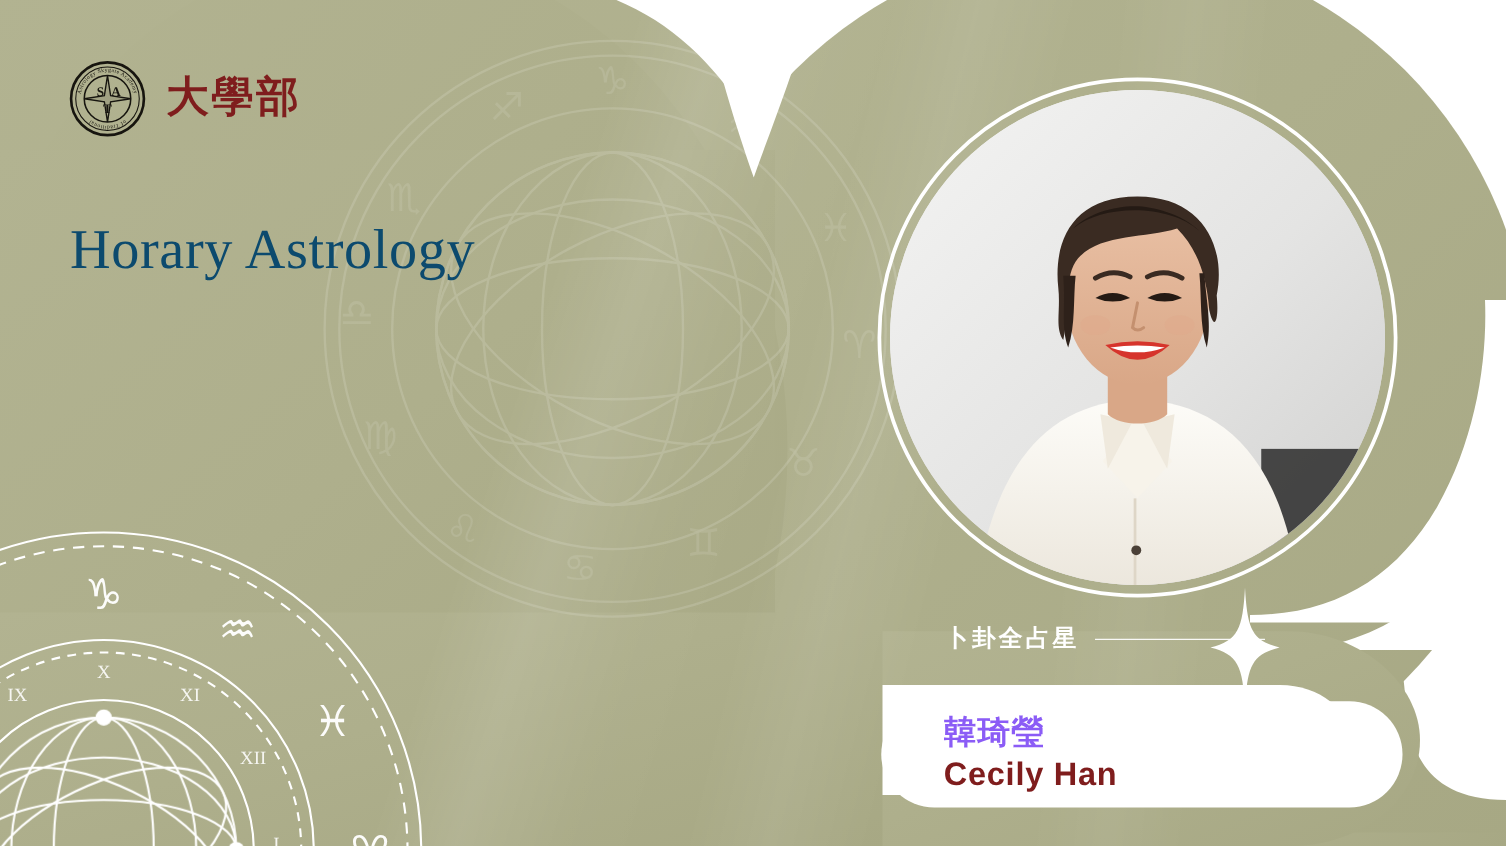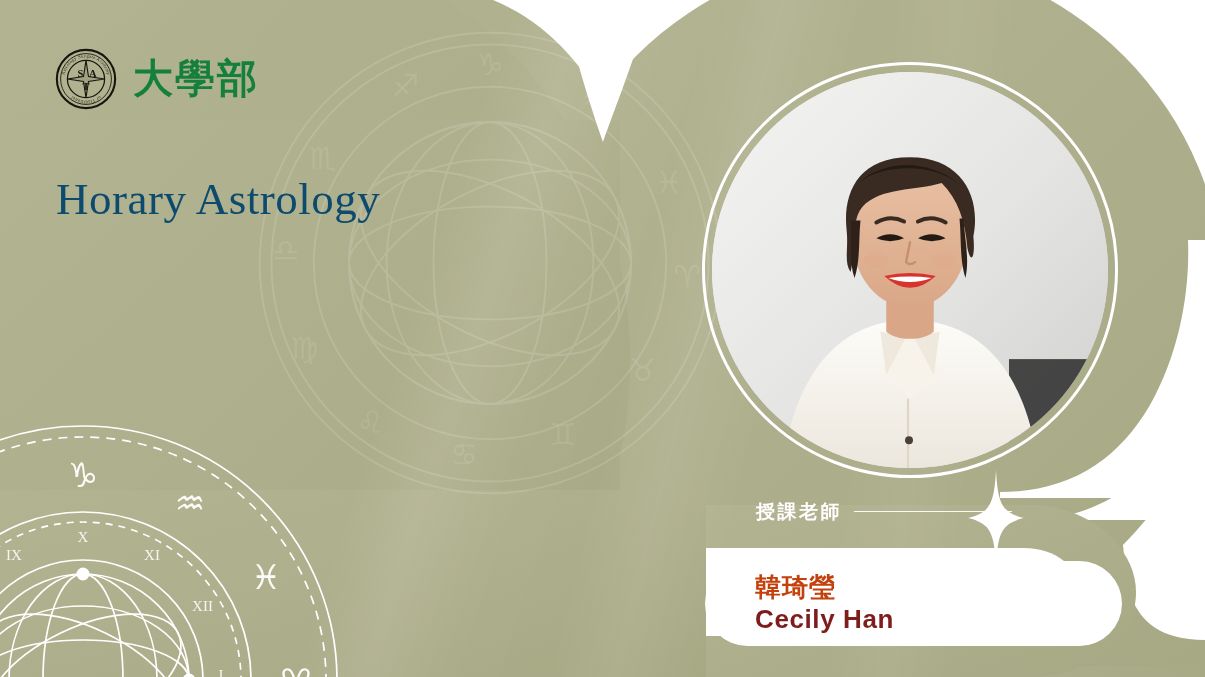--- a/index.html
+++ b/index.html
@@ -23,21 +23,21 @@
       linear-gradient(104deg, rgba(255,255,255,0) 52%, rgba(255,255,255,0.07) 57%, rgba(255,255,255,0) 63%),
       linear-gradient(96deg,  rgba(255,255,255,0) 70%, rgba(255,255,255,0.05) 75%, rgba(255,255,255,0) 80%);
     mix-blend-mode:screen;
   }
 
   
   #header { position:absolute; left:55px; top:48px; display:flex; align-items:center; gap:16px; }
   #seal { width:62px; height:62px; display:block; }
   #dept-label {
     font-family:"Liberation Serif", serif;
-    font-size:40px; font-weight:700; color:#15803d; letter-spacing:2px; line-height:1;
+    font-size:34px; font-weight:700; color:#7f1d1d; letter-spacing:2px; line-height:1;
   }
 
   
   #title-block { position:absolute; left:56px; top:160px; }
   #course-title-zh {
     font-family:"Liberation Serif", serif;
     font-size:72px; font-weight:700; color:#101010;
     letter-spacing:4px; line-height:1.12; white-space:nowrap;
   }
   #course-title-en {
@@ -66,21 +66,21 @@
   #teacher-rule { flex:1; height:1px; background:rgba(255,255,255,0.92); margin-left:12px; margin-right:4px; }
   #sparkle { position:absolute; left:968px; top:470px; width:56px; height:96px; }
 
   
   #name-pill {
     position:absolute; left:705px; top:561px; width:417px; height:85px;
     background:#ffffff; border-radius:48px;
     display:flex; flex-direction:column; justify-content:center;
     padding-left:50px; gap:2px;
   }
-  #name-zh { font-size:26px; font-weight:700; color:#c2410c; letter-spacing:1px; line-height:1.15; }
+  #name-zh { font-size:26px; font-weight:700; color:#8b5cf6; letter-spacing:1px; line-height:1.15;font-family:Liberation Mono, monospace; }
   #name-en { font-size:26px; font-weight:700; color:#7f1d1d; letter-spacing:0.6px; line-height:1.15; }
 
   
   #zodiac-wheel { position:absolute; left:-182px; top:415px; width:530px; height:530px; }
   
   #watermark { position:absolute; left:255px; top:28px; width:470px; height:470px; opacity:0.18; }
 </style>
 </head>
 <body>
 
@@ -266,21 +266,21 @@
         <path d="M174 206 Q 200 200 226 206 Q 200 230 174 206 Z" fill="#d6342c"></path>
         <path d="M178 208 Q 200 205 222 208 Q 200 216 178 208 Z" fill="#ffffff"></path>
 
         <ellipse cx="166" cy="190" rx="12" ry="8" fill="#e0a98c" opacity="0.5"></ellipse>
         <ellipse cx="234" cy="190" rx="12" ry="8" fill="#e0a98c" opacity="0.5"></ellipse>
       </svg>
     </div>
   </div>
 
   <div id="teacher-row">
-    <span id="teacher-label">授課老師</span>
+    <span id="teacher-label">卜卦全占星</span>
     <span id="teacher-rule"></span>
   </div>
 
   <svg id="sparkle" viewBox="0 0 60 104" aria-hidden="true">
     <path d="M30 0 C 32 36 36 46 60 52 C 36 58 32 68 30 104 C 28 68 24 58 0 52 C 24 46 28 36 30 0 Z" fill="#ffffff"></path>
   </svg>
 
   <div id="name-pill">
     <div id="name-zh">韓琦瑩</div>
     <div id="name-en">Cecily Han</div>

